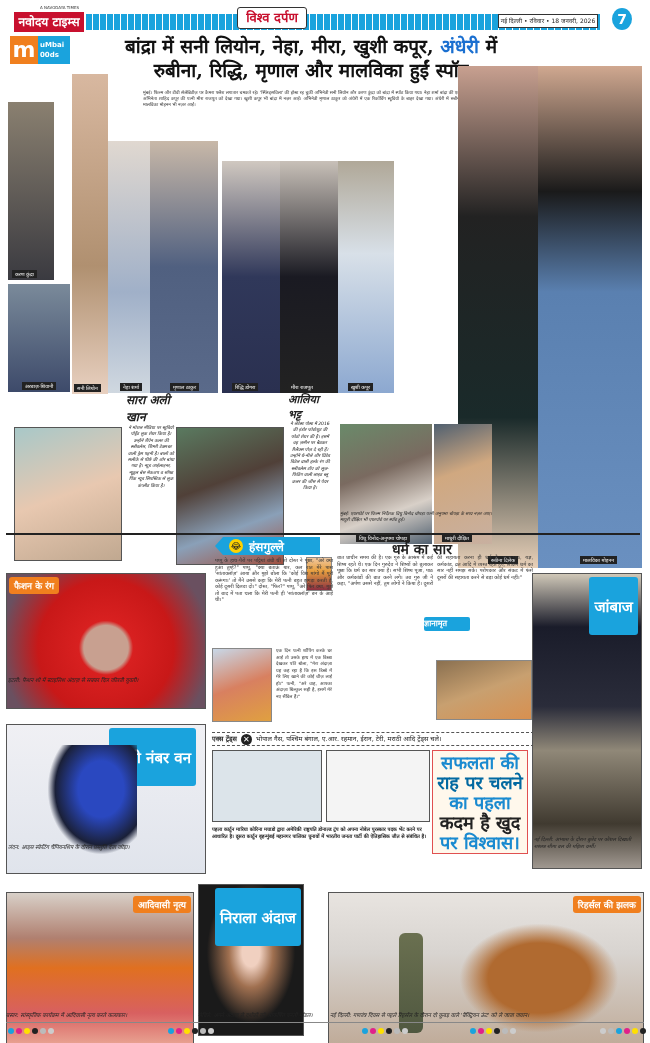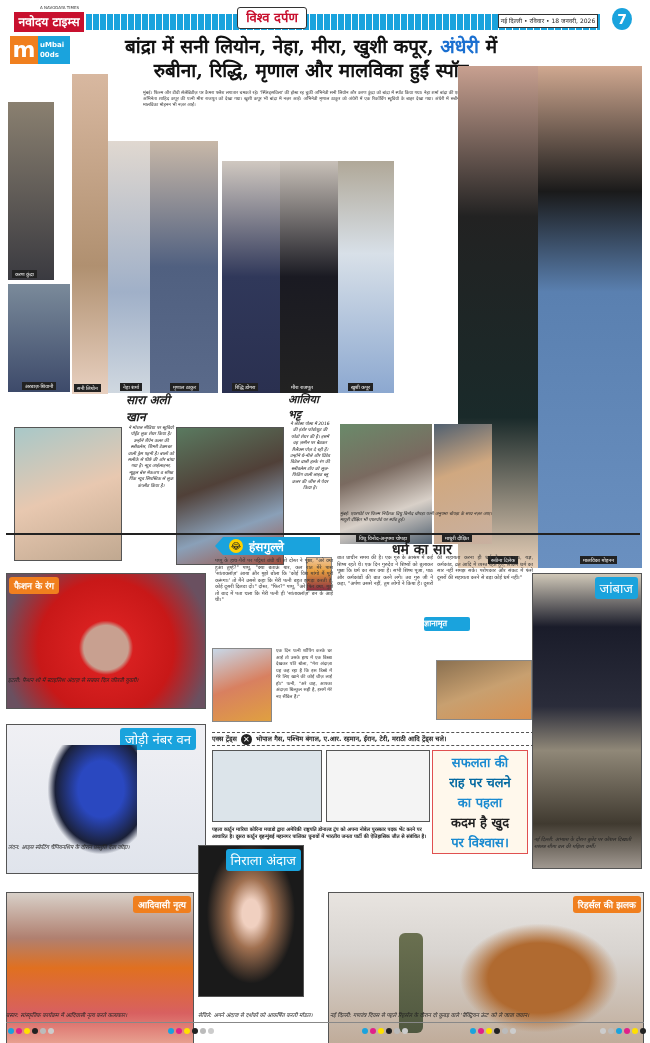--- a/index.html
+++ b/index.html
@@ -15,21 +15,21 @@
   
   .mb-logo-m { left: 10px; top: 36px; width: 28px; height: 28px; background: #f07f1e; color: #fff; font-size: 22px; font-weight: bold; text-align: center; line-height: 28px; }
   .mb-logo-t { left: 38px; top: 36px; width: 32px; height: 28px; background: #1aa3dd; color: #fff; font-size: 7px; font-weight: bold; line-height: 10px; padding: 4px 2px; }
   .headline { left: 118px; top: 34px; width: 386px; font-size: 19px; font-weight: bold; line-height: 24px; color: #111; font-family: "DejaVu Serif", serif; text-align: center; }
   .headline .blue { color: #1a6fd0; }
   .lead { left: 143px; top: 90px; width: 360px; font-size: 4.5px; line-height: 6px; color: #333; text-align: justify; }
   .photo { background: linear-gradient(135deg, #c9c4bc, #7d7570); overflow: hidden; margin-top: 36px; }
   .cap { background: #222; color: #fff; font-size: 5px; padding: 1px 3px; position: absolute; }
   .box-border { border: 1px solid #555; }
   .tag-orange { background: #f07f1e; color: #fff; font-size: 9px; font-weight: bold; padding: 2px 5px; border-radius: 3px; position: absolute; }
-  .tag-blue { background: #1aa3dd; color: #fff; font-size: 13px; font-weight: normal; padding: 2px 5px; border-radius: 3px; position: absolute; }
+  .tag-blue { background: #1aa3dd; color: #fff; font-size: 15px; font-weight: bold; padding: 19px 5px; border-radius: 3px; position: absolute; }
   .caption-line { font-size: 5.5px; color: #222; font-style: italic; position: absolute; }
   .text-col { font-size: 5px; line-height: 6.5px; color: #333; text-align: justify; position: absolute; }
   .rule { position: absolute; height: 2px; background: #222; }
   .dots { position: absolute; display: flex; gap: 2px; }
   .dot { width: 6px; height: 6px; border-radius: 50%; }
 </style>
 </head>
 <body>
 
 <div class="abs mast-tag">A NAVODAYA TIMES</div>
@@ -123,46 +123,46 @@
 <div class="text-col" style="left:276px;top:648px;width:56px;font-size:4.6px;">एक दिन पत्नी शॉपिंग करके घर आई तो उसके हाथ में एक डिब्बा देखकर पति बोला, "मेरा अंदाज़ा यह कह रहा है कि इस डिब्बे में मेरे लिए खाने की कोई चीज़ लाई हो।" पत्नी, "अरे वाह, आपका अंदाज़ा बिल्कुल सही है, इसमें मेरे नए सैंडिल हैं।"</div>
 
 <div class="abs" style="left:392px;top:539px;width:68px;font-size:14px;font-weight:bold;font-family:'DejaVu Serif',serif;">धर्म का सार</div>
 <div class="text-col" style="left:337px;top:540px;width:196px;column-count:2;column-gap:4px;height:178px;overflow:hidden;padding-top:14px;">बात प्राचीन समय की है। एक गुरु के आश्रम में कई शिष्य रहते थे। एक दिन गुरुदेव ने शिष्यों को बुलाकर पूछा कि धर्म का सार क्या है। सभी शिष्य पूजा, पाठ और कर्मकांडों की बात करने लगे। तब गुरु जी ने कहा, "अर्पण उससे नहीं, तुम लोगों ने किया है। दूसरों की सहायता करना ही धर्म है। पूजा-पाठ, यज्ञ, कर्मकांड, व्रत आदि में व्यस्त रहते हुए, लेकिन धर्म का सार नहीं समझ सके। परोपकार और संकट में फंसे दूसरों की सहायता करने से बड़ा कोई धर्म नहीं।"</div>
 <div class="abs" style="left:424px;top:617px;width:46px;height:14px;background:#1aa3dd;color:#fff;font-size:8px;font-weight:bold;text-align:left;line-height:14px;border-radius:2px;">ज्ञानामृत</div>
 <div class="abs" style="left:436px;top:660px;width:96px;height:60px;background:linear-gradient(160deg,#8a7050,#c8a070 50%,#d89050);border:1px solid #888;"></div>
 
 <div class="abs" style="left:212px;top:732px;width:322px;height:14px;border-top:1px dashed #555;border-bottom:1px dashed #555;font-size:6.5px;line-height:13px;font-weight:bold;display:flex;gap:4px;align-items:center;">
   <span>एक्स ट्रेंड्स</span>
   <span style="width:11px;height:11px;background:#222;border-radius:50%;color:#fff;font-size:8px;text-align:center;line-height:11px;">✕</span>
-  <span style="font-weight:bold;">भोपाल गैस, पश्चिम बंगाल, ए.आर. रहमान, ईरान, टेरी, मराठी आदि ट्रेंड्स चले।</span>
+  <span style="font-weight:normal;">भोपाल गैस, पश्चिम बंगाल, ए.आर. रहमान, ईरान, टेरी, मराठी आदि ट्रेंड्स चले।</span>
 </div>
 
 <div class="abs" style="left:212px;top:750px;width:110px;height:72px;background:#dce4ea;border:1px solid #555;"></div>
 <div class="abs" style="left:326px;top:750px;width:104px;height:72px;background:#f4f4f4;border:1px solid #555;"></div>
 <div class="abs" style="left:212px;top:826px;width:222px;font-size:5px;line-height:6.5px;font-weight:bold;">पहला कार्टून मारिया कोरिना मचाडो द्वारा अमेरिकी राष्ट्रपति डोनाल्ड ट्रंप को अपना नोबेल पुरस्कार पदक भेंट करने पर आधारित है। दूसरा कार्टून बृहन्मुंबई महानगर पालिका चुनावों में भारतीय जनता पार्टी की ऐतिहासिक जीत से संबंधित है।</div>
 
-<div class="abs" style="left:432px;top:750px;width:96px;height:104px;background:#fff8ec;border:1px solid #e05050;text-align:center;font-weight:bold;font-size:13px;line-height:20px;padding-top:2px;">
+<div class="abs" style="left:432px;top:750px;width:96px;height:104px;background:#fff8ec;border:1px solid #e05050;text-align:center;font-weight:bold;font-size:18px;line-height:20px;padding-top:2px;">
   <div style="color:#1a8ad0;">सफलता की</div>
   <div style="color:#0369a1;">राह पर चलने</div>
   <div style="color:#1a8ad0;">का पहला</div>
   <div style="color:#222;">कदम है खुद</div>
   <div style="color:#1a8ad0;">पर विश्वास।</div>
 </div>
 
 <div class="abs photo box-border" style="left:532px;top:537px;width:110px;height:296px;background:linear-gradient(180deg,#d0c8b8,#1a1c2a 18%,#2a2c3a 45%,#908878 60%,#403a30 85%,#a09890);">
   <span class="tag-blue" style="right:3px;top:3px;">जांबाज</span>
 </div>
 <div class="caption-line" style="left:534px;top:836px;width:110px;font-size:5px;line-height:7px;">नई दिल्ली: अभ्यास के दौरान बुलेट पर कौशल दिखाती सशस्त्र सीमा बल की महिला कर्मी।</div>
 
 <div class="abs photo box-border" style="left:6px;top:856px;width:188px;height:152px;background:linear-gradient(180deg,#d8d0c8,#b08070 30%,#e07020 50%,#d86060 80%,#e8a090);">
   <span class="tag-orange" style="right:2px;top:3px;">आदिवासी नृत्य</span>
 </div>
 <div class="caption-line" style="left:6px;top:1011px;width:190px;">बस्तर: सांस्कृतिक कार्यक्रम में आदिवासी नृत्य करते कलाकार।</div>
 
-<div class="abs photo box-border" style="left:198px;top:809px;width:106px;height:152px;background:radial-gradient(ellipse at 50% 45%,#f0d0c0 12%,#a07050 30%,#1a1a1a 60%),#111;">
+<div class="abs photo box-border" style="left:198px;top:848px;width:106px;height:152px;background:radial-gradient(ellipse at 50% 45%,#f0d0c0 12%,#a07050 30%,#1a1a1a 60%),#111;">
   <span class="tag-blue" style="right:2px;top:3px;">निराला अंदाज</span>
 </div>
 <div class="caption-line" style="left:198px;top:1011px;width:130px;">सेविले: अपने अंदाज से दर्शकों को आकर्षित करती मॉडल।</div>
 
 <div class="abs photo box-border" style="left:328px;top:856px;width:316px;height:152px;background:linear-gradient(180deg,#e8e4e0,#d8d4d0 40%,#c0ac9a);">
   <span class="tag-orange" style="right:2px;top:3px;">रिहर्सल की झलक</span>
   <div style="position:absolute;left:70px;top:40px;width:24px;height:100px;background:linear-gradient(180deg,#6a7050,#505840);border-radius:6px;"></div>
   <div style="position:absolute;left:130px;top:30px;width:160px;height:110px;background:radial-gradient(ellipse at 50% 50%,#b06a30 45%,transparent 70%);"></div>
 </div>
 <div class="caption-line" style="left:330px;top:1011px;width:316px;">नई दिल्ली: गणतंत्र दिवस से पहले रिहर्सल के दौरान दो कूबड़ वाले 'बैक्ट्रियन ऊंट' को ले जाता जवान।</div>

